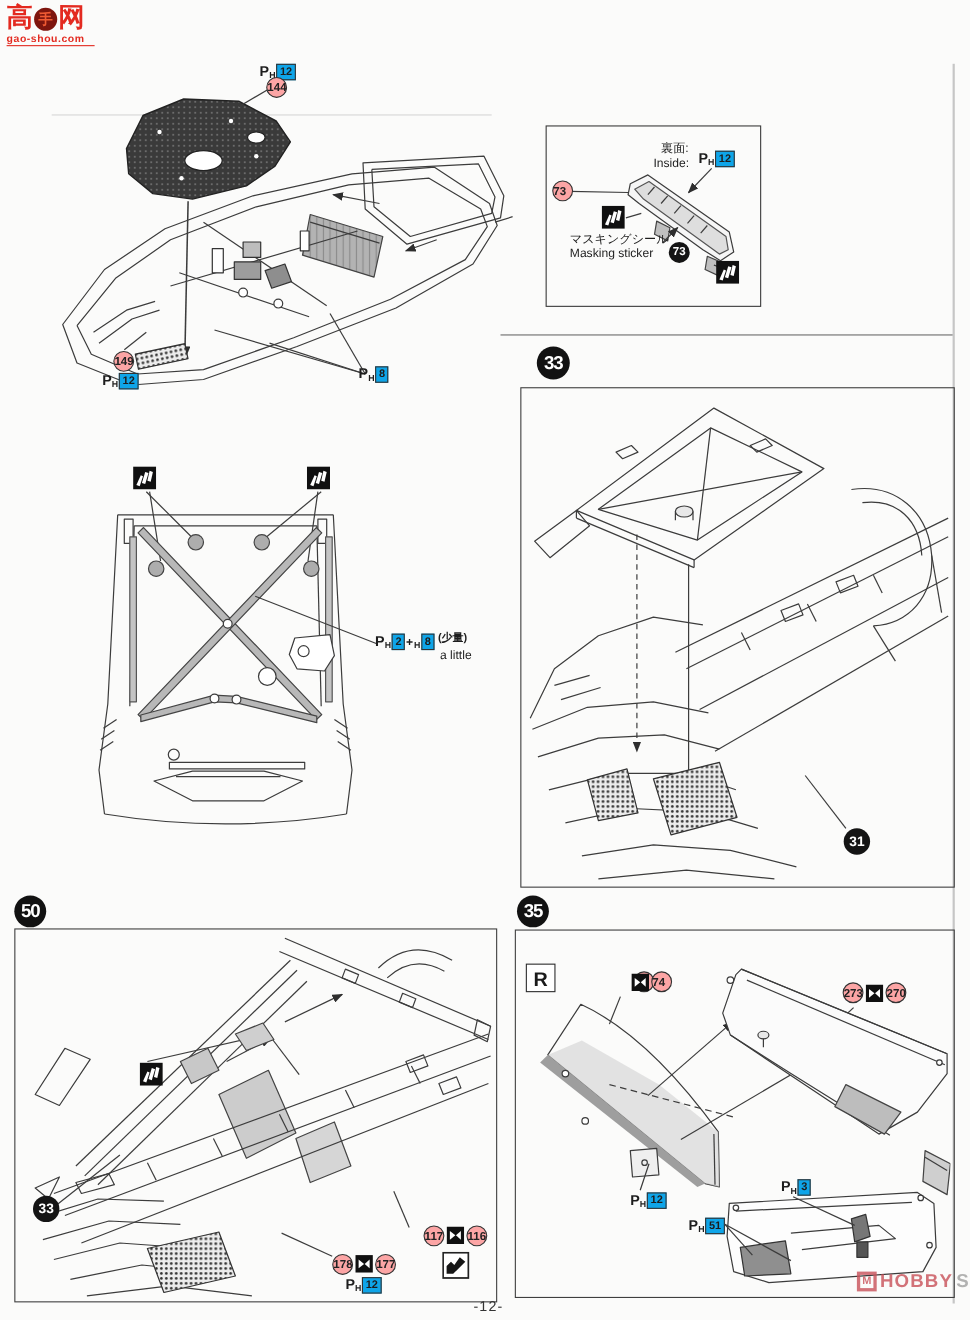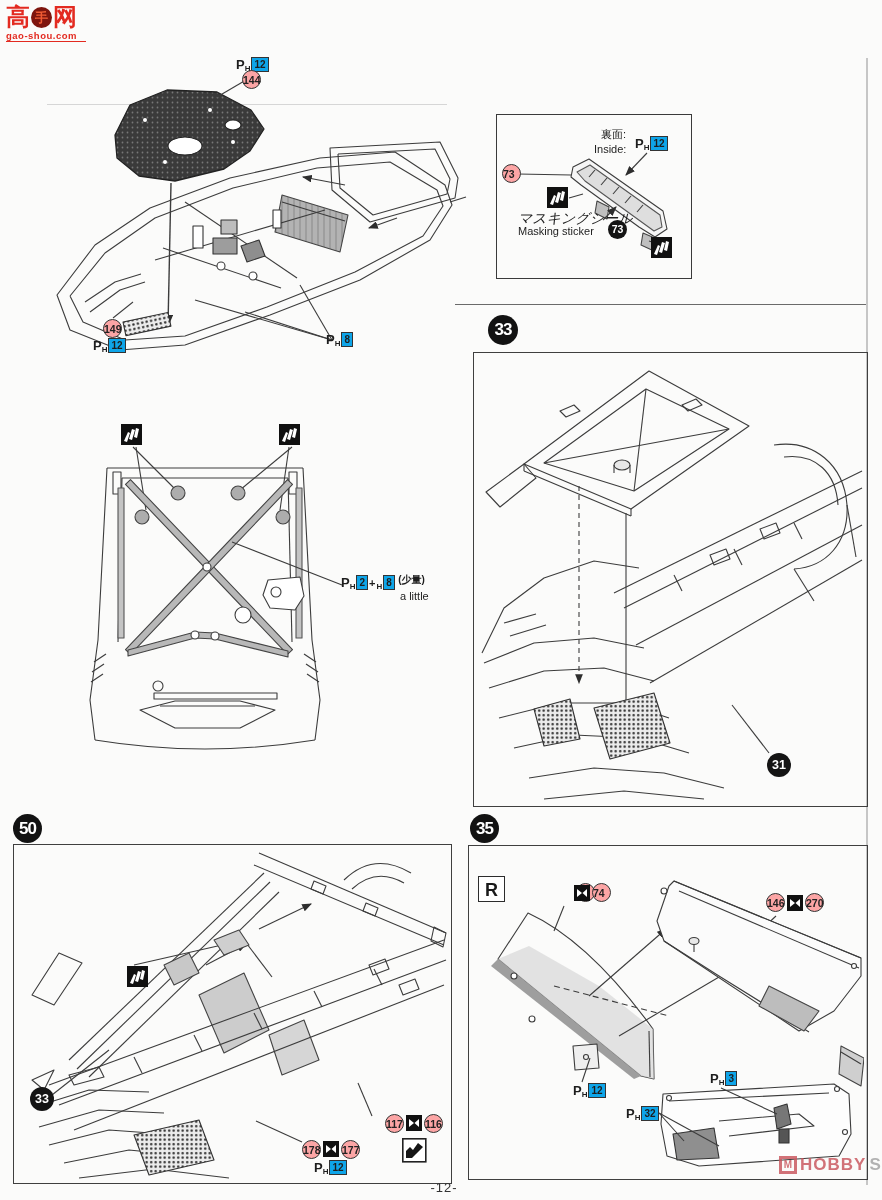--- a/index.html
+++ b/index.html
@@ -203,21 +203,21 @@
   <span class="en abs" style="left:97px;top:28px;">Inside:</span>
   <div class="ph" style="left:138px;top:21px;">
     <span class="p">P</span><sub>H</sub><span class="numbox">12</span>
   </div>
   <div class="circ" style="left:5px;top:49px;">73</div>
   <div class="icon" style="left:50px;top:72px;">
     <svg width="21" height="21">
         <use href="#icn-sticker"></use>
       </svg>
   </div>
-  <span class="jp abs" style="left:21px;top:95px;font-size:14px;font-style:italic;">マスキングシール</span>
+  <span class="jp abs" style="left:21px;top:95px;font-size:11px;">マスキングシール</span>
   <span class="en abs" style="left:21px;top:110px;">Masking sticker</span>
   <div class="circf" style="left:111px;top:105px;width:19px;height:19px;line-height:19px;font-size:10.5px;">73</div>
   <div class="icon" style="left:154px;top:122px;">
     <svg width="21" height="21">
         <use href="#icn-sticker"></use>
       </svg>
   </div>
 </div>
 
 <svg class="abs" style="left:80px;top:410px;" width="362" height="352" viewBox="0 0 362 352" stroke="#3c3c3c" stroke-width="1.1" fill="none" stroke-linejoin="round">
@@ -485,35 +485,35 @@
   </svg>
 </div>
 <div class="rbox" style="left:478px;top:876px;">R</div>
 <div class="circ" style="left:576px;top:883px;">75</div>
 <div class="icon" style="left:574px;top:885px;">
   <svg width="16" height="16">
       <use href="#icn-pair"></use>
     </svg>
 </div>
 <div class="circ" style="left:592px;top:883px;">74</div>
-<div class="circ" style="left:766px;top:893px;">146</div>
+<div class="circ" style="left:766px;top:893px;">273</div>
 <div class="icon" style="left:787px;top:895px;">
   <svg width="16" height="16">
       <use href="#icn-pair"></use>
     </svg>
 </div>
 <div class="circ" style="left:805px;top:893px;">270</div>
 <div class="ph" style="left:573px;top:1083px;">
   <span class="p">P</span><sub>H</sub><span class="numbox">12</span>
 </div>
 <div class="ph" style="left:710px;top:1071px;">
   <span class="p">P</span><sub>H</sub><span class="numbox">3</span>
 </div>
 <div class="ph" style="left:626px;top:1106px;">
-  <span class="p">P</span><sub>H</sub><span class="numbox">32</span>
+  <span class="p">P</span><sub>H</sub><span class="numbox">51</span>
 </div>
 
 <div class="pagenum">-12-</div>
 <div class="hs">
   <div class="hs-logo">
     <span>M</span>
   </div>
   <span class="hs-hobby">HOBBY</span>
   <span class="hs-search">SEARCH</span>
 </div>

